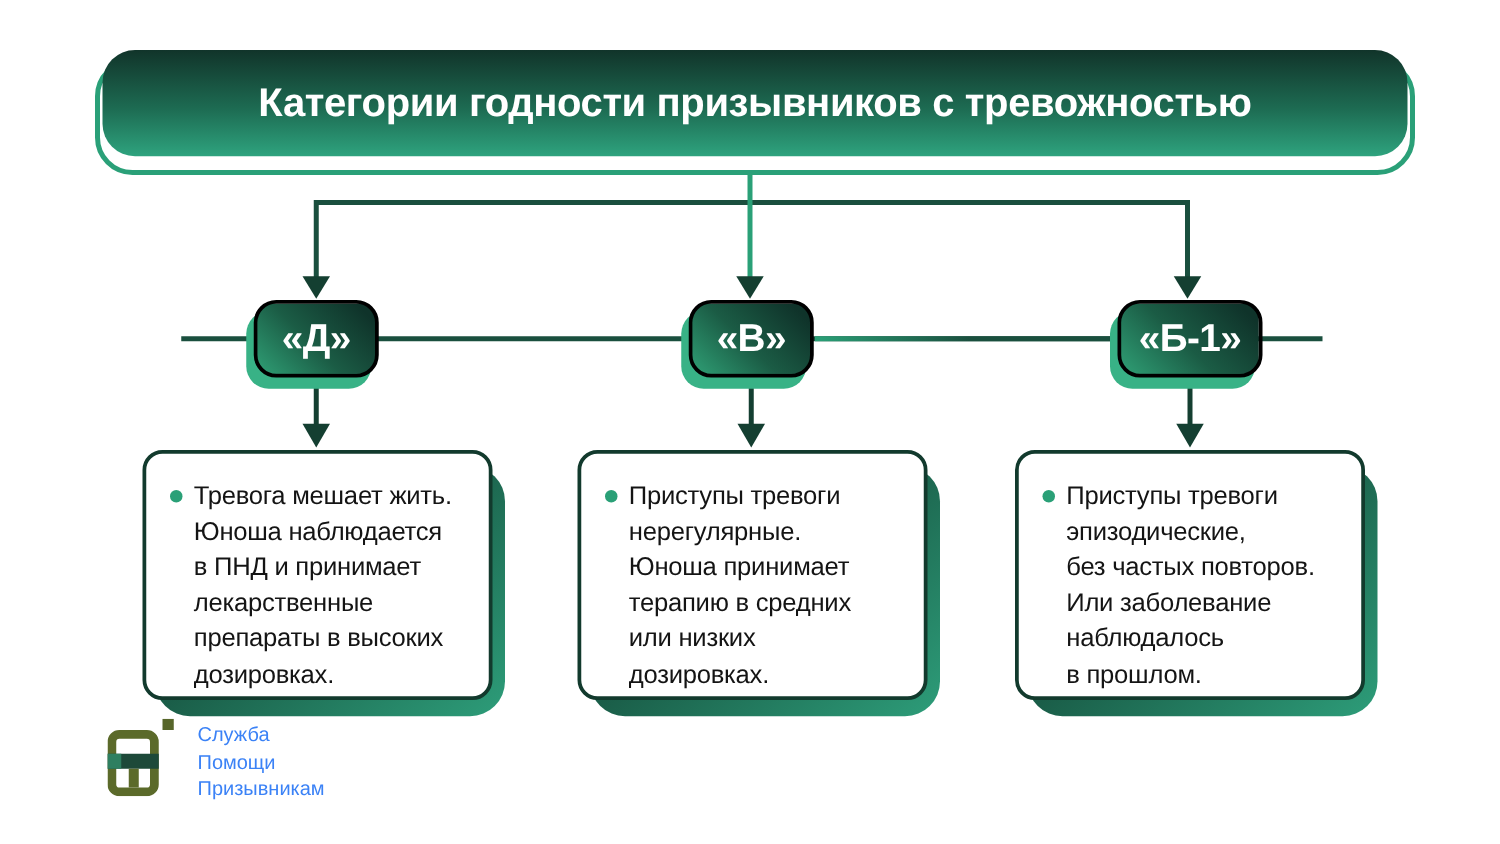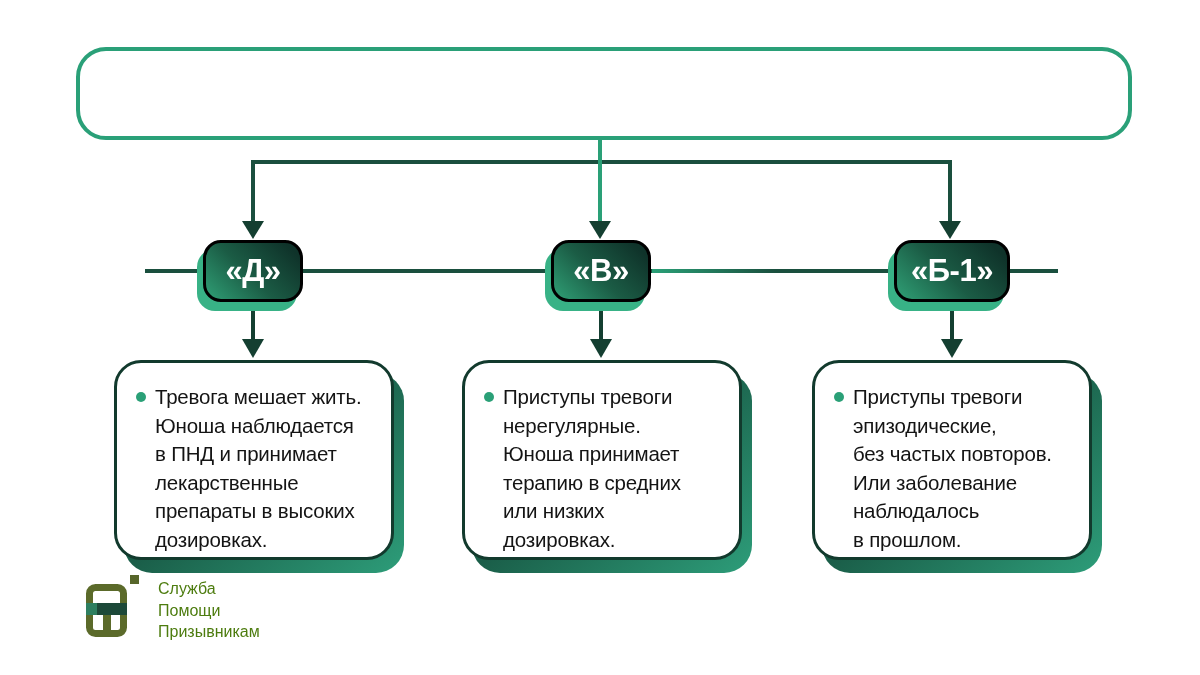--- a/index.html
+++ b/index.html
@@ -47,41 +47,44 @@
   .card-wrap{position:absolute;top:360px;width:280px;height:200px;z-index:2;}
   .card-wrap.c-1{left:114px;}
   .card-wrap.c-2{left:462px;}
   .card-wrap.c-3{left:812px;}
   .card-shadow{
     position:absolute;left:10px;top:13px;width:100%;height:100%;border-radius:28px;
     background:linear-gradient(140deg,#2fa37e 0%,#1a5d48 45%,#2fa37e 105%);
   }
   .card{
     position:relative;width:100%;height:200px;box-sizing:border-box;
-    background:#ffffff;border:3.5px solid #123a2d;border-radius:27px;
+    background:#ffffff;border:3.5px solid #123a2d;border-radius:16px;
     padding:20px 12px 12px 19px;display:flex;gap:9px;
   }
   .bullet{width:10px;height:10px;border-radius:50%;background:#2aa077;margin-top:9px;flex:none;}
   .card-text{
     font-size:20.5px;line-height:28.5px;color:#141414;letter-spacing:-0.2px;
     white-space:pre-line;
   }
 
   
   .logo{position:absolute;left:86px;top:575px;display:flex;gap:18px;align-items:flex-start;z-index:2;}
   .logo-text{
-    font-size:16px;line-height:21.5px;color:#4d7c0f;white-space:pre-line;padding-top:3px;
+    font-size:16px;line-height:21.5px;color:#3b82f6;white-space:pre-line;padding-top:3px;
   }
 </style>
 </head>
 <body>
 
 <div class="canvas">
 
   <div class="header-frame"></div>
+  <div class="header-bar">
+    <div class="page-title">Категории годности призывников с тревожностью</div>
+  </div>
 
   <svg class="connectors" width="1200" height="675" viewBox="0 0 1200 675">
     <defs>
       <linearGradient id="seg2" x1="652" y1="0" x2="900" y2="0" gradientUnits="userSpaceOnUse">
         <stop offset="0" stop-color="#2aa077"></stop>
         <stop offset="0.5" stop-color="#1a4f3e"></stop>
       </linearGradient>
     </defs>
 
     <path d="M253 162 H950" stroke="#1a4f3e" stroke-width="4" fill="none"></path>

